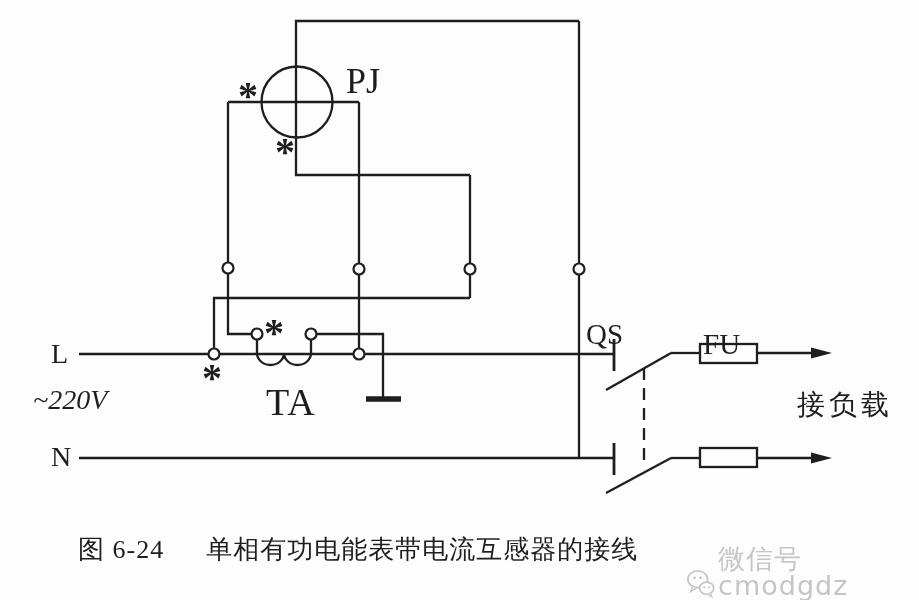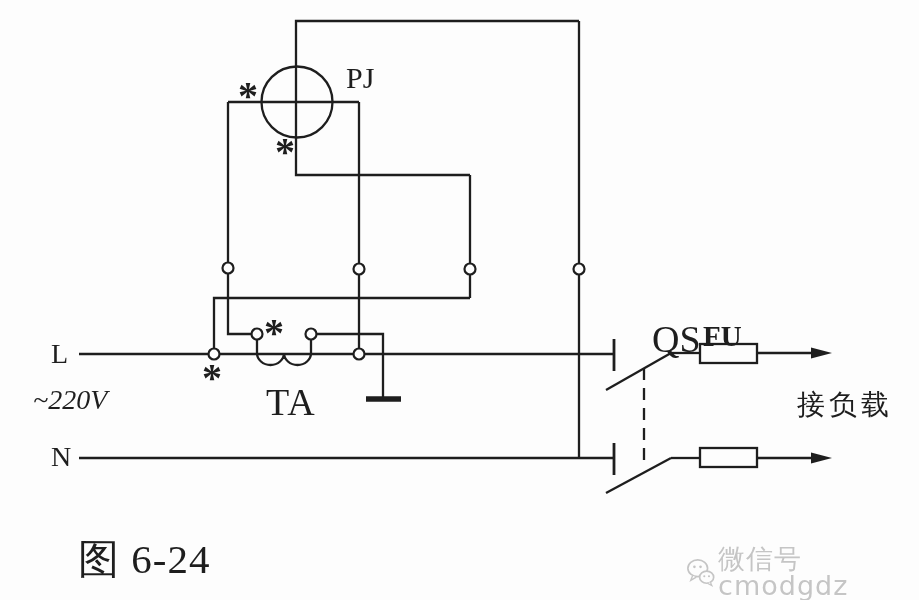--- a/index.html
+++ b/index.html
@@ -14,40 +14,40 @@
   }
   svg.schematic{position:absolute;left:0;top:0;}
   .wire{fill:none;stroke:var(--ink);stroke-width:2.3px;stroke-linecap:butt;}
   .tick{fill:none;stroke:var(--ink);stroke-width:2.8px;}
   .thickbar{fill:none;stroke:var(--ink);stroke-width:5.5px;}
   .node{fill:var(--bg);stroke:var(--ink);stroke-width:2.2px;}
   .outline{fill:none;stroke:var(--ink);stroke-width:2.3px;}
   .dashes{fill:none;stroke:var(--ink);stroke-width:2.3px;stroke-dasharray:12 8;}
   .arrowhead{fill:var(--ink);stroke:none;}
   .lbl{position:absolute;line-height:1;white-space:nowrap;color:var(--ink);}
-  .lbl-pj{left:346px;top:63px;font-size:30px;text-align:center;}
+  .lbl-pj{left:346px;top:63px;font-size:36px;text-align:center;}
   .lbl-l{left:51px;top:340px;font-size:28px;}
   .lbl-v{left:33px;top:386px;font-size:28px;font-style:italic;}
   .lbl-n{left:51px;top:443px;font-size:28px;}
   .lbl-ta{left:266px;top:383px;font-size:38px;letter-spacing:1px;}
-  .lbl-qs{left:652px;top:320px;font-size:38px;}
-  .lbl-fu{left:703px;top:322px;font-size:29px;font-weight:bold;}
+  .lbl-qs{left:586px;top:320px;font-size:29px;}
+  .lbl-fu{left:703px;top:330px;font-size:29px;}
   .lbl-load{left:797px;top:391px;font-size:28px;letter-spacing:4px;text-align:center;}
   .star{position:absolute;font-size:40px;line-height:1;font-weight:bold;}
   .star-1{left:238px;top:76px;}
   .star-2{left:275px;top:132px;}
   .star-3{left:264px;top:313px;}
   .star-4{left:202px;top:358px;}
   .caption{
-    position:absolute;left:78px;top:532px;font-size:41px;letter-spacing:1px;
+    position:absolute;left:78px;top:532px;font-size:26px;letter-spacing:1px;
     display:flex;align-items:flex-end;z-index:2;
   }
   .caption .fig-no{margin-right:42px;}
   .watermark{
-    position:absolute;left:686px;top:545px;display:flex;align-items:center;
+    position:absolute;left:686px;top:545px;display:flex;align-items:flex-end;
     color:var(--wm);z-index:3;opacity:.85;
   }
   .watermark .wm-text{
     font-family:"DejaVu Sans","Liberation Sans",sans-serif;
     font-size:27px;line-height:1;margin-left:3px;letter-spacing:1px;
     text-shadow:0 1px 0 #ffffff;
   }
 </style>
 </head>
 <body>
@@ -121,20 +121,21 @@
   <span class="lbl lbl-fu">FU</span>
   <span class="lbl lbl-load">接负载</span>
 
   <span class="star star-1">*</span>
   <span class="star star-2">*</span>
   <span class="star star-3">*</span>
   <span class="star star-4">*</span>
 
   <div class="caption">
     <span class="fig-no">图 6-24</span>
+    <span class="fig-title">单相有功电能表带电流互感器的接线</span>
   </div>
 
   <div class="watermark">
     <svg width="31" height="32" viewBox="0 0 31 32">
       <g fill="none" stroke="var(--wm)" stroke-width="1.8">
         <ellipse cx="12.5" cy="12" rx="10.5" ry="9"></ellipse>
         <path d="M7 20 L5 25 L11 21.5" fill="var(--bg)" stroke-width="1.4"></path>
         <ellipse cx="22" cy="21.5" rx="7.5" ry="6.5" fill="var(--bg)"></ellipse>
         <path d="M26 27 L27.5 30.5 L22.8 28" fill="var(--bg)" stroke-width="1.4"></path>
       </g>

